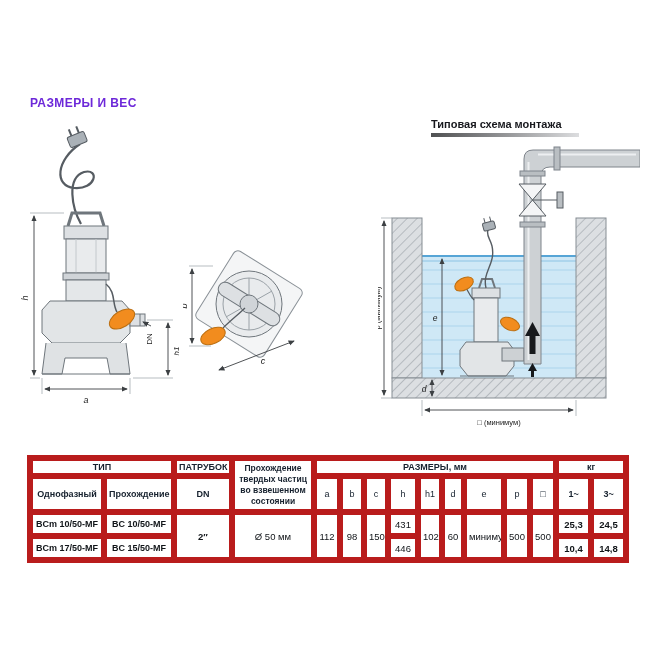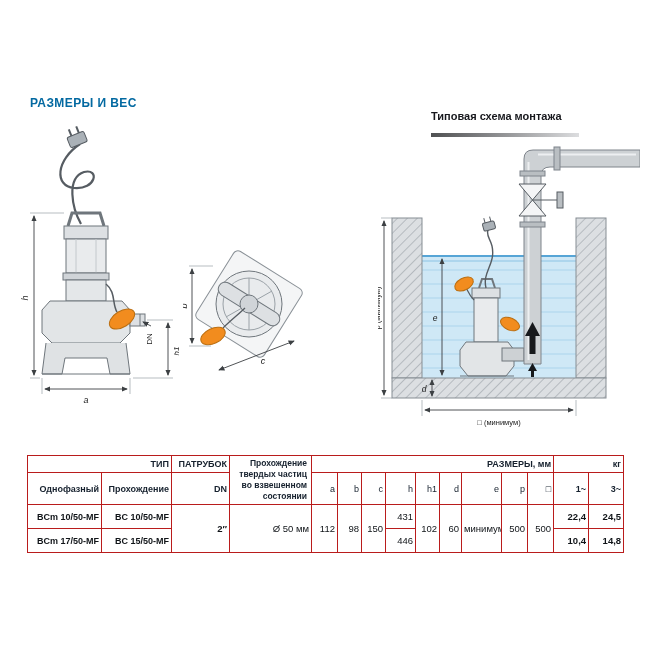--- a/index.html
+++ b/index.html
@@ -3,42 +3,42 @@
 <meta charset="utf-8">
 <style>
   * { margin:0; padding:0; box-sizing:border-box; }
   html,body { background:#ffffff; }
   .page {
     position:relative; width:650px; height:650px; background:#ffffff;
     font-family:"Liberation Sans", sans-serif; overflow:hidden;
   }
   .main-title {
     position:absolute; left:30px; top:96px;
-    font-size:12px; font-weight:bold; color:#0369a1; letter-spacing:.4px;
+    font-size:12px; font-weight:bold; color:#6d28d9; letter-spacing:.4px;
   }
   .scheme-title {
-    position:absolute; left:431px; top:110px;
+    position:absolute; left:431px; top:118px;
     font-size:11px; font-weight:bold; color:#17181d;text-align:right;
   }
   .scheme-bar {
     position:absolute; left:431px; top:133px; width:148px; height:4px;
     background:linear-gradient(90deg,#4f5052,#9b9c9e 55%,#dcdddf);
   }
   svg.front  { position:absolute; left:20px;  top:126px; }
   svg.top    { position:absolute; left:183px; top:246px; }
   svg.scheme { position:absolute; left:378px; top:138px; }
 
   .dim-line { stroke:#3c4043; stroke-width:0.9; fill:none; }
   .ext      { stroke:#9aa0a6; stroke-width:0.7; fill:none; }
   .dim-text { fill:#222; font-family:"Liberation Sans",sans-serif; }
 
   .table-wrap { position:absolute; left:27px; top:455px; width:596px; }
   table { border-collapse:collapse; width:100%; table-layout:fixed; color:#16212e; }
   th, td {
-    border:1px solid #b91c1c; text-align:right; vertical-align:middle;
+    border:6px solid #b91c1c; text-align:center; vertical-align:middle;
     padding:1px 2px; font-size:9px; overflow:hidden;
   }
   thead tr.group-row th { height:17px; }
   th { font-weight:bold; }
   th.dim { font-weight:normal; }
   th.particles { font-size:8.5px; line-height:1.3; padding:2px 4px;margin-left:40px; }
   td { font-size:9.5px; height:24px; color:#101418; }
   td.model { font-weight:bold; font-size:9px; }
   td.kg { font-weight:bold; }
   td.bold { font-weight:bold; }
@@ -272,21 +272,21 @@
           <td rowspan="2">Ø 50 мм</td>
           <td rowspan="2">112</td>
           <td rowspan="2">98</td>
           <td rowspan="2">150</td>
           <td>431</td>
           <td rowspan="2">102</td>
           <td rowspan="2">60</td>
           <td rowspan="2">минимум.</td>
           <td rowspan="2">500</td>
           <td rowspan="2">500</td>
-          <td class="kg">22,4</td>
+          <td class="kg">25,3</td>
           <td class="kg">24,5</td>
         </tr>
         <tr>
           <td class="model">BCm 17/50-MF</td>
           <td class="model">BC 15/50-MF</td>
           <td>446</td>
           <td class="kg">10,4</td>
           <td class="kg">14,8</td>
         </tr>
       </tbody>

